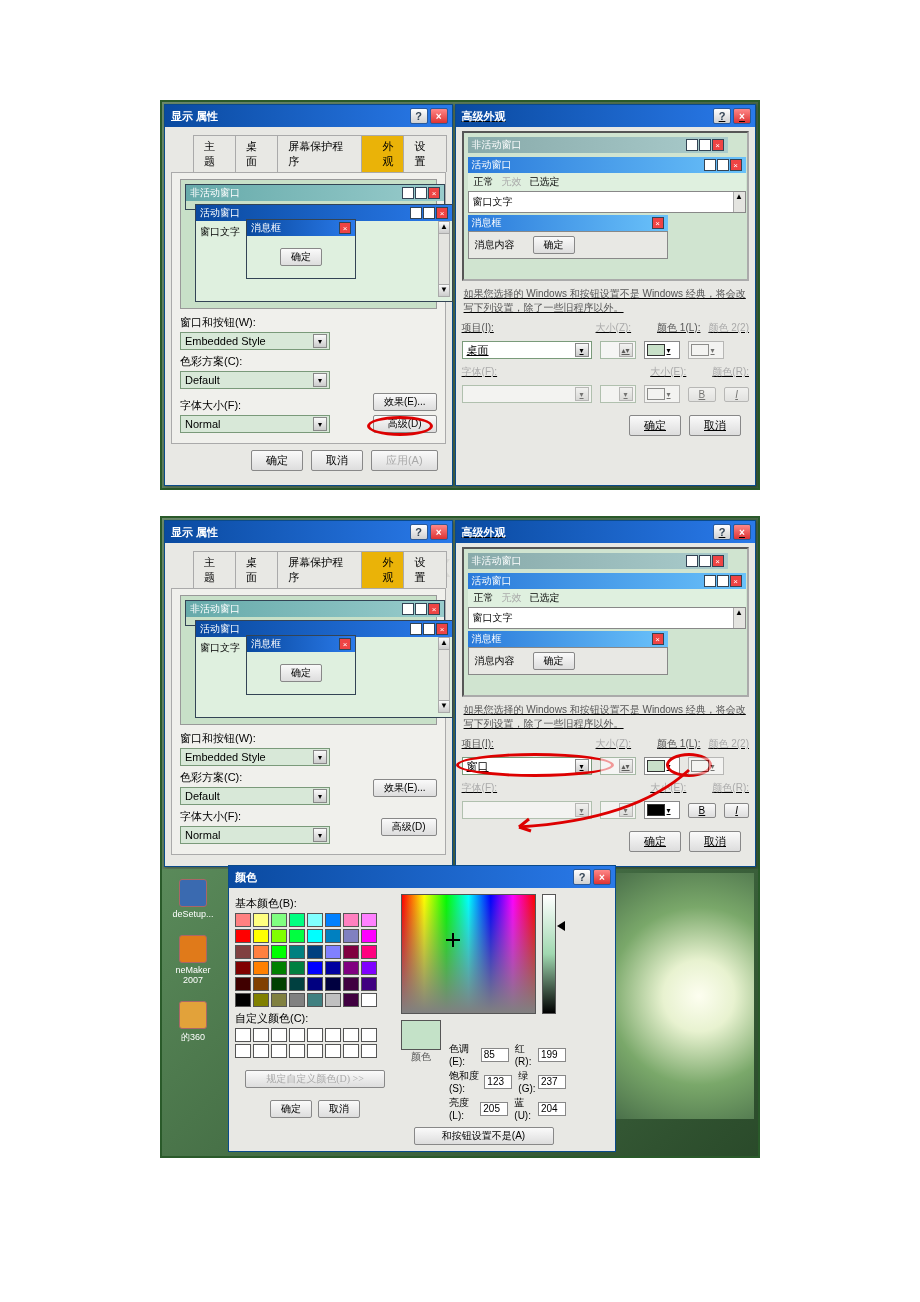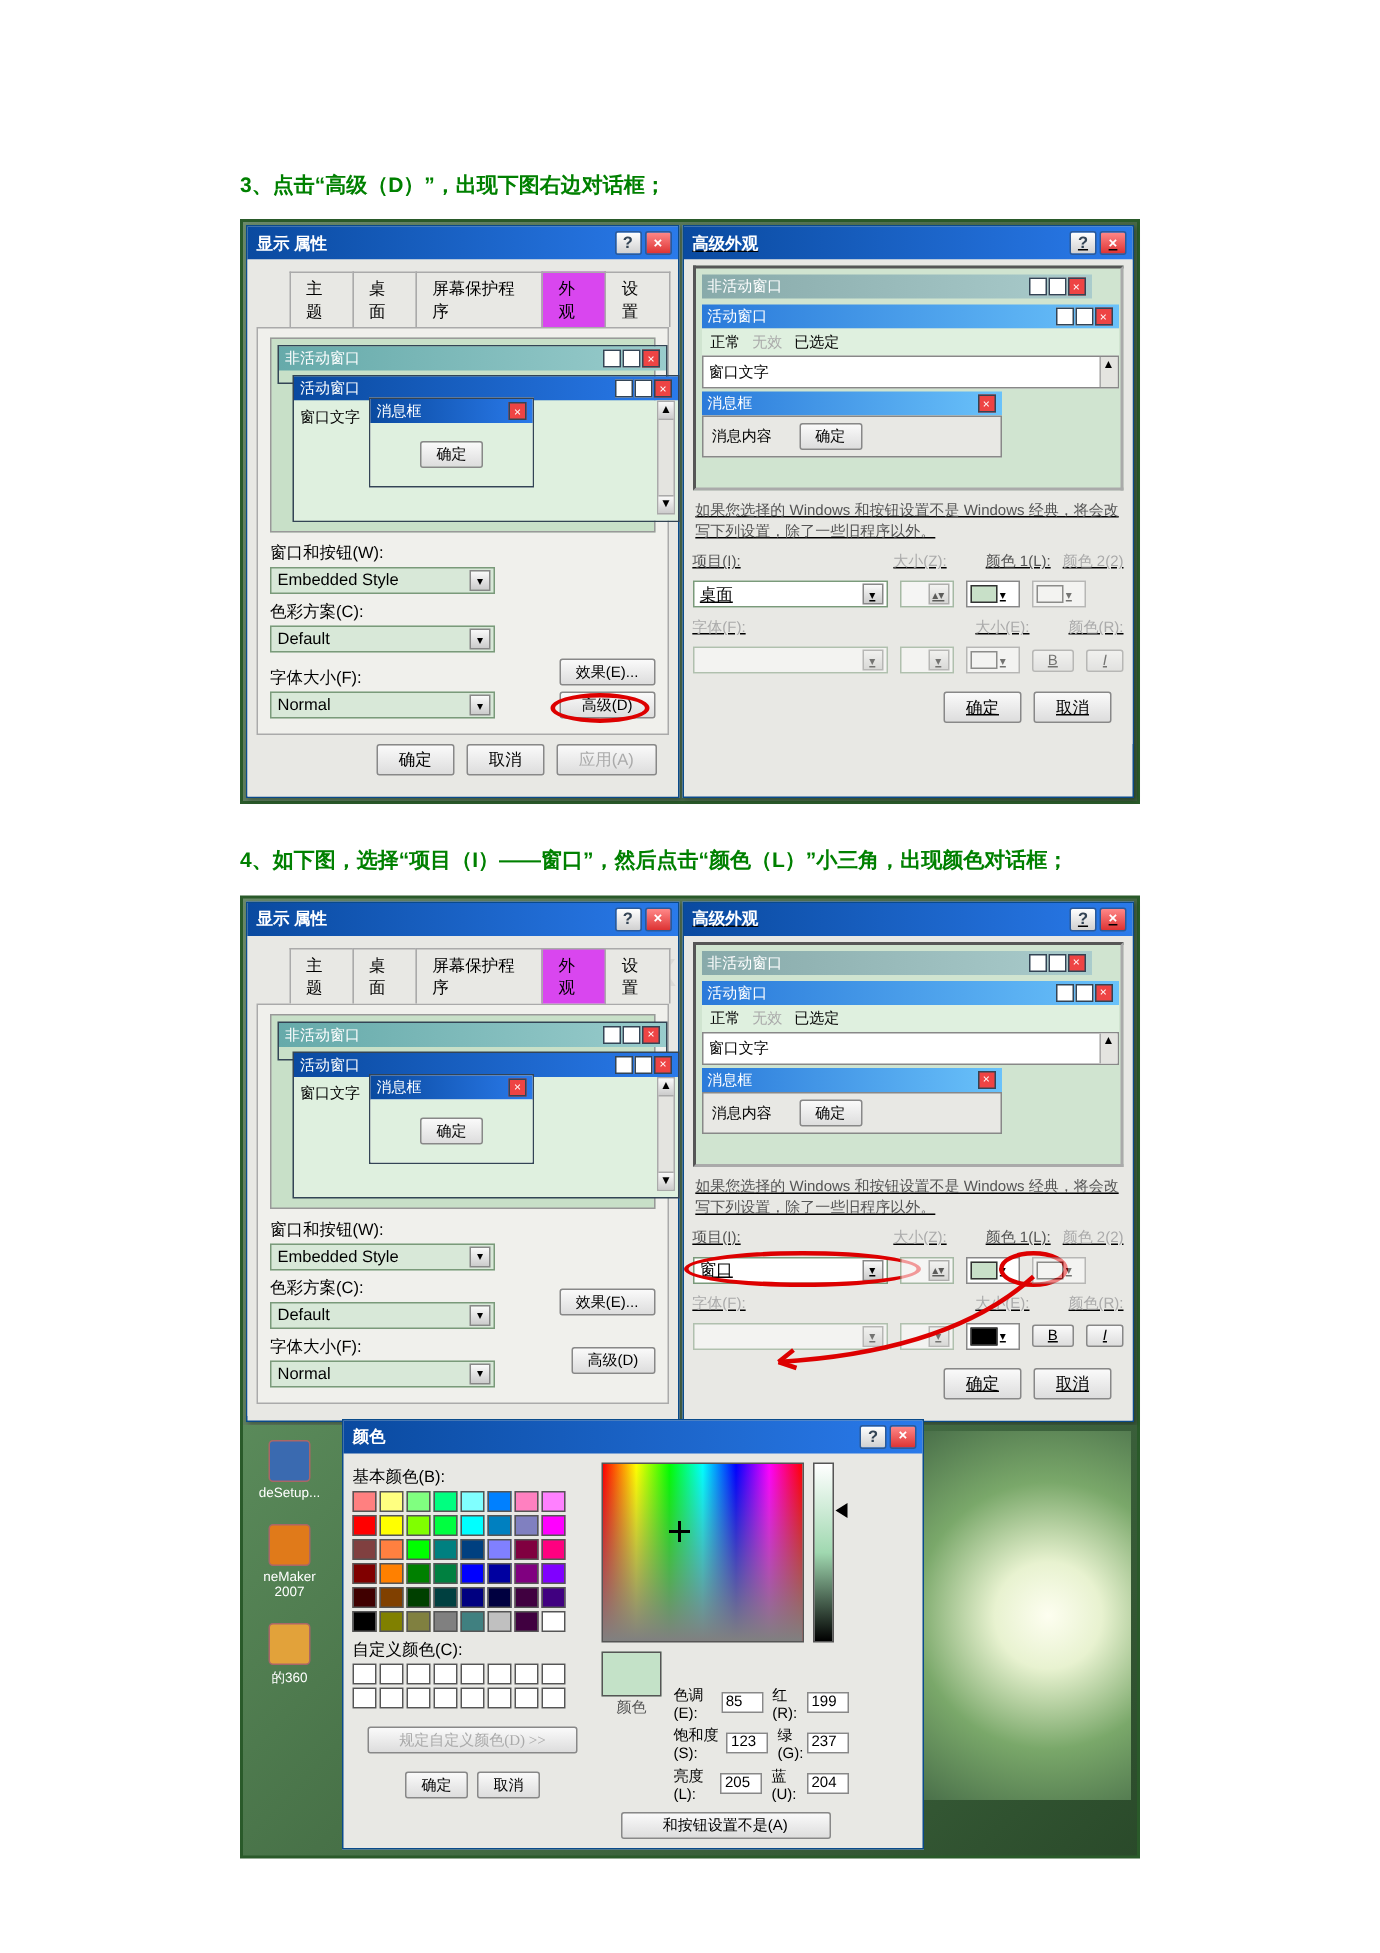--- a/index.html
+++ b/index.html
@@ -26,21 +26,21 @@
     font-size: 10px; font-weight: bold; color: #345; cursor: pointer;
   }
   .tctrl.close { background: linear-gradient(#f88, #d33); color: #fff; }
   .tctrl.help { font-size: 11px; }
   .dialog-body { padding: 4px 6px 8px; background: #e8e8e4; }
   .tabs { display: flex; margin: 4px 0 0 2px; padding-left: 20px; }
   .tab {
     padding: 3px 10px; font-size: 11px; background: #e8e8e4; border: 1px solid #aaa;
     border-bottom: none; margin-right: -1px; position: relative; cursor: pointer;
   }
-  .tab.active { background: #d946ef; z-index: 1; }
+  .tab.active { background: #eab308; z-index: 1; text-align: right; }
   .tab-panel { border: 1px solid #aaa; padding: 6px 8px; background: #f0f0ec; }
   .preview-inset { background: #c8e0c8; border: 1px solid #999; padding: 0; height: 130px; position: relative; margin-bottom: 6px; }
   .mini-window { position: absolute; border: 1px solid #345; }
   .mini-title {
     height: 16px; padding: 0 4px; display: flex; align-items: center; justify-content: space-between;
     color: #fff; font-size: 10px;
   }
   .mini-ctrls { display: flex; gap: 1px; }
   .mini-ctrl { width: 12px; height: 12px; background: #fff; border: 1px solid #345; display: flex; align-items: center; justify-content: center; font-size: 8px; }
   .mini-ctrl.x { background: #e44; color: #fff; }
@@ -106,23 +106,20 @@
   .cbox { display: flex; align-items: center; gap: 2px; }
   .preview-swatch { width: 40px; height: 30px; background: #c4e2c8; border: 1px solid #555; display: inline-block; vertical-align: top; }
   .watermark { color: rgba(0,0,0,0.06); font-size: 34px; position: absolute; pointer-events: none; letter-spacing: 3px; }
   .sim-input { display: inline-block; border: 1px solid #888; background: #fff; font-size: 10px; padding: 0 2px; height: 14px; line-height: 12px; min-width: 28px; }
 </style>
 </head>
 <body>
 
 <div class="page">
 
-  <p class="instruction">
-    <span>3、点击“高级（D）”，出现下图右边对话框；</span>
-  </p>
 
   <div class="screenshot" style="position:relative;">
     <div class="row-dialogs">
 
       <div class="dialog d-left">
         <div class="titlebar">
           <span class="title-text">显示 属性</span>
           <div class="titlebar-ctrls">
             <div class="tctrl help">?</div>
             <div class="tctrl close">×</div>
@@ -321,23 +318,20 @@
           </div>
           <div class="footer-btns">
             <span class="btn">确定</span>
             <span class="btn">取消</span>
           </div>
         </div>
       </div>
     </div>
   </div>
 
-  <p class="instruction">
-    <span>4、如下图，选择“项目（I）——窗口”，然后点击“颜色（L）”小三角，出现颜色对话框；</span>
-  </p>
 
   <div class="screenshot" style="position:relative;">
     <div class="watermark" style="top:30px; left:150px;">www.zixin.com.cn</div>
 
     <div class="row-dialogs">
 
       <div class="dialog d-left">
         <div class="titlebar">
           <span class="title-text">显示 属性</span>
           <div class="titlebar-ctrls">

